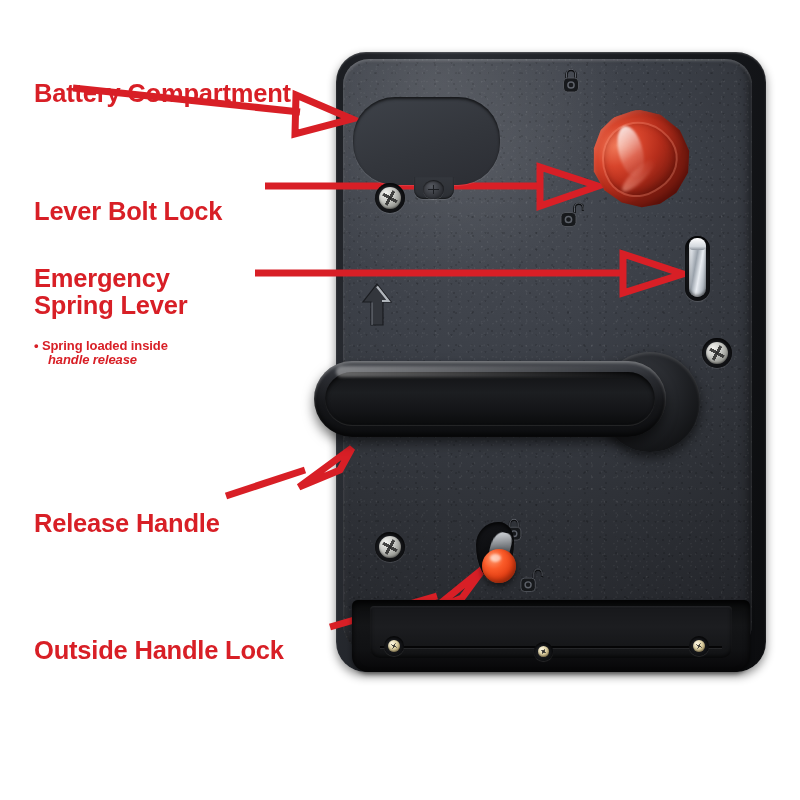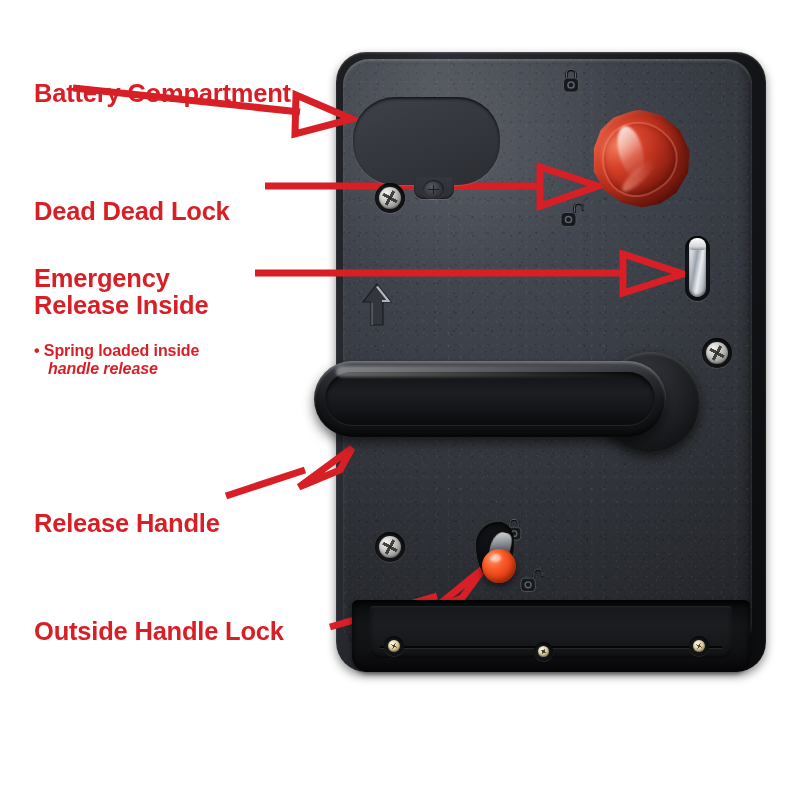--- a/index.html
+++ b/index.html
@@ -25,21 +25,21 @@
     color: #d81f26;
     font-weight: bold;
     line-height: 1.08;
     letter-spacing: -0.2px;
     white-space: pre-line;
     font-family: "Liberation Sans", sans-serif;
   }
   .callout.main { font-size: 25.5px; }
   .callout .sub {
     display: block;
-    font-size: 16px;
+    font-size: 13px;
     line-height: 1.15;
     letter-spacing: -0.1px;
     margin-top: 4px;
     text-indent: 0;
   }
   .callout .sub .ln2 { display: block; padding-left: 14px; font-style: italic; }
 
   
   #arrows {
     position: absolute;
@@ -527,33 +527,33 @@
       </g>
 
     </g>
   </svg>
 
   <div class="callout main" style="left:34px; top:52px;">
     <span>Battery Compartment</span>
   </div>
 
   <div class="callout main" style="left:34px; top:170px;">
-    <span>Dead Dead Lock</span>
+    <span>Lever Bolt Lock</span>
   </div>
 
   <div class="callout main" style="left:34px; top:237px;">
     <span>Emergency
-Release Inside</span>
+Spring Lever</span>
     <span class="sub">
       <span class="ln1">• Spring loaded inside</span>
       <span class="ln2">handle release</span>
     </span>
   </div>
 
   <div class="callout main" style="left:34px; top:482px;">
     <span>Release Handle</span>
   </div>
 
-  <div class="callout main" style="left:34px; top:590px;">
+  <div class="callout main" style="left:34px; top:609px;">
     <span>Outside Handle Lock</span>
   </div>
 
 </div>
 
 </body></html>

